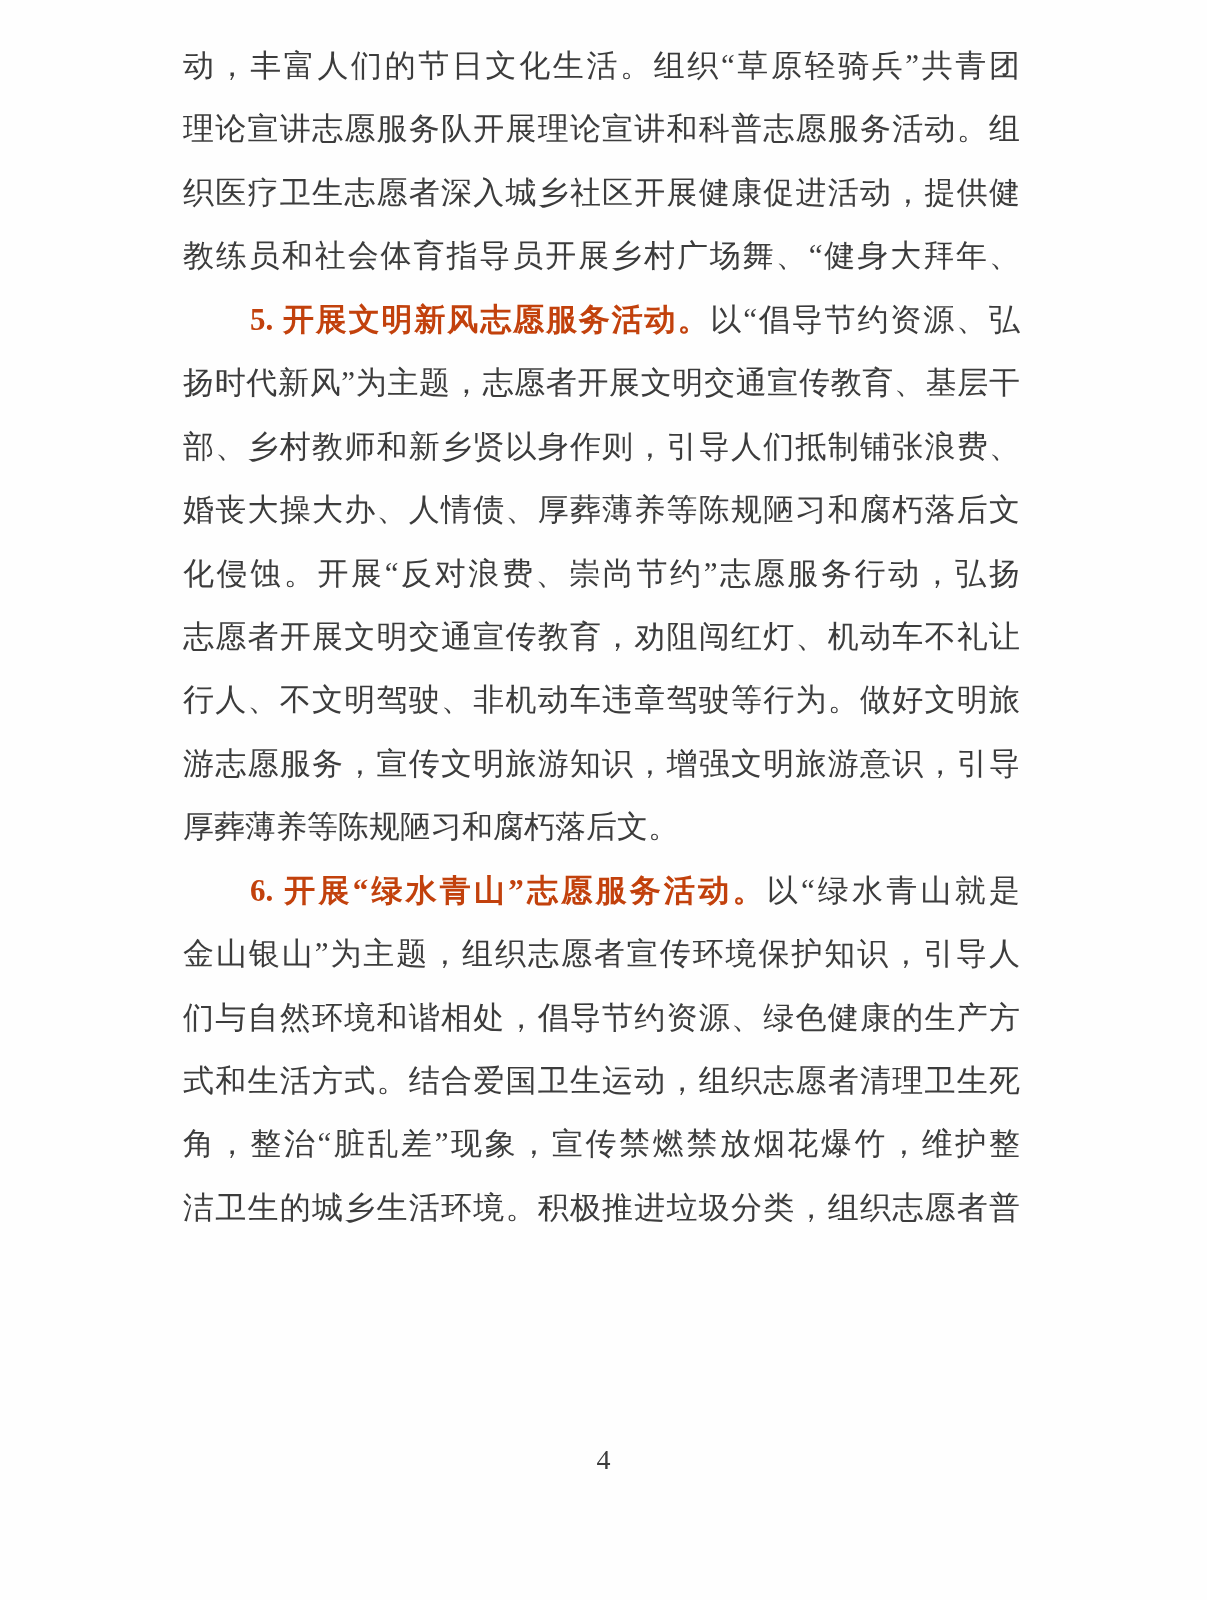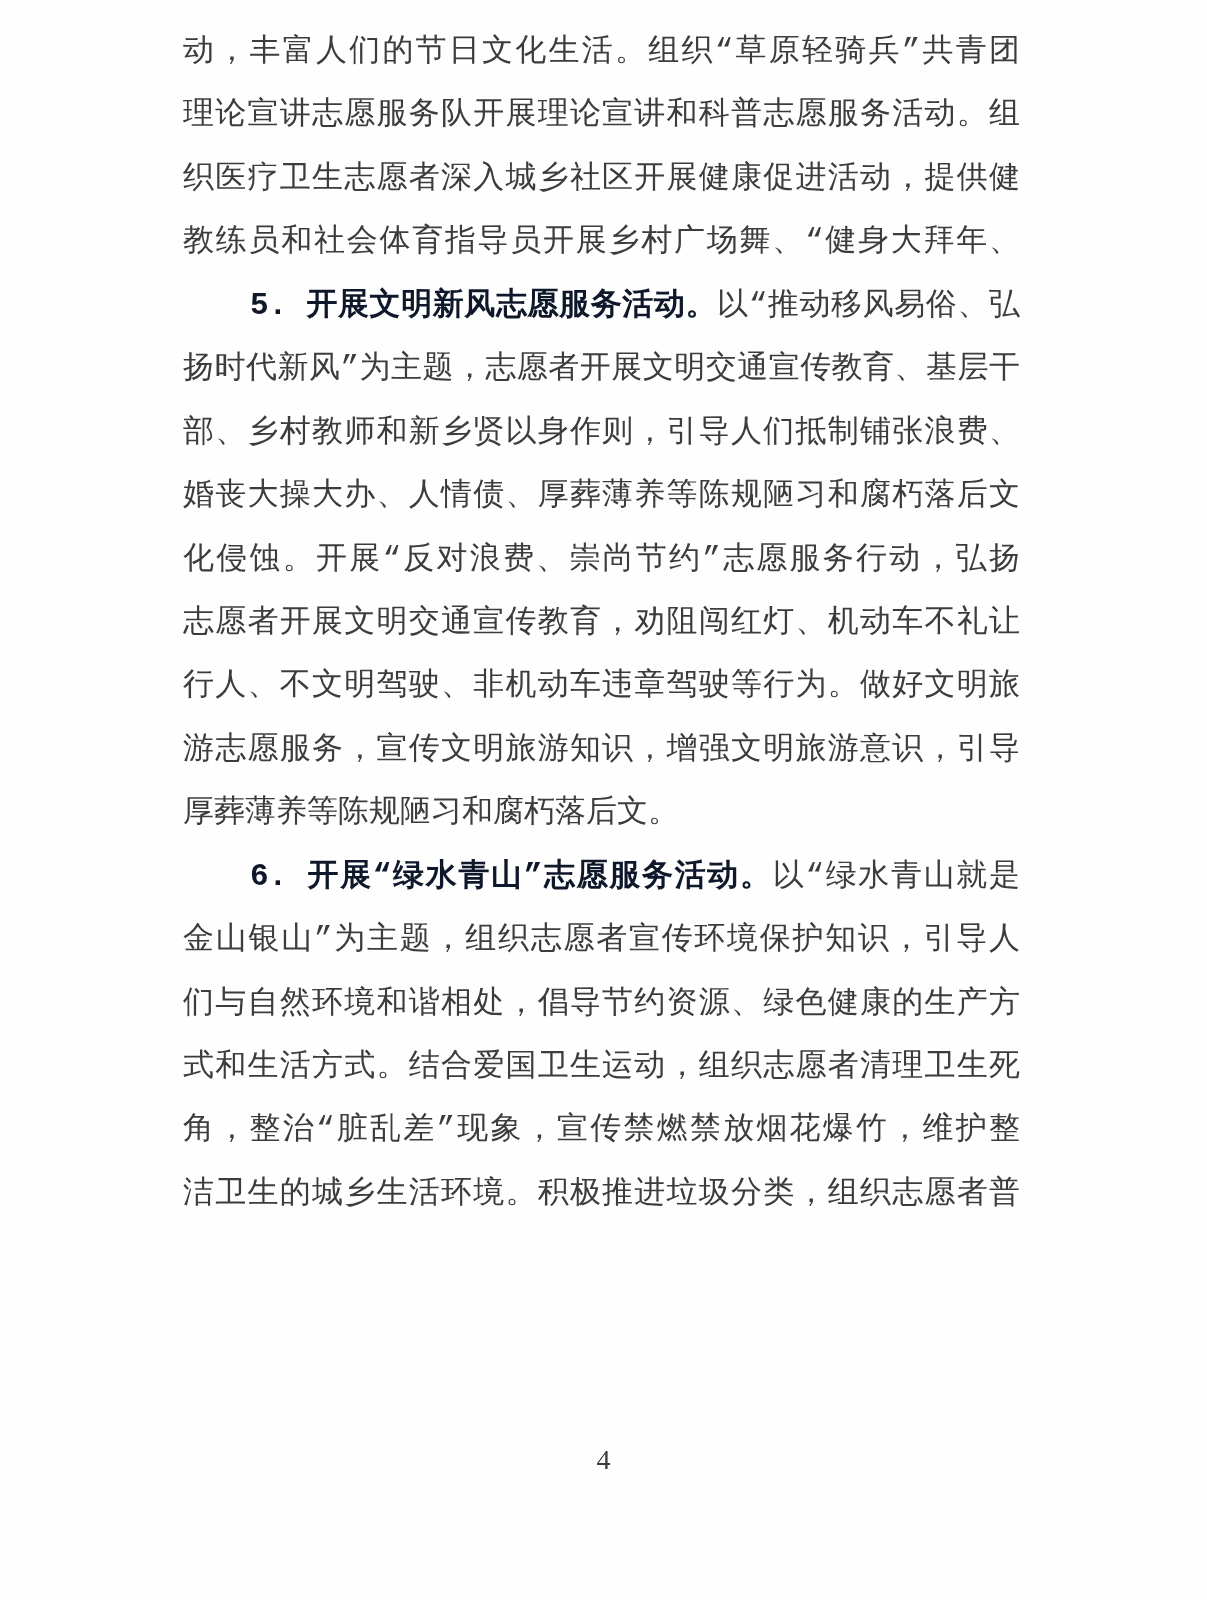--- a/index.html
+++ b/index.html
@@ -12,63 +12,62 @@
     width: 1207px;
     height: 1600px;
     background: #fefefe;
     overflow: hidden;
     font-family: "Liberation Serif", "DejaVu Serif", serif;
     color: #3c3c3c;
   }
   .doc-body {
     position: absolute;
     left: 183px;
-    top: 20px;
+    top: 34px;
     width: 837px;
-    font-family: Liberation Mono, monospace;
   }
   .line {
     height: 63.45px;
     line-height: 63.45px;
     font-size: 31px;
     text-align: justify;
     text-align-last: justify;
     text-justify: inter-character;
     white-space: nowrap;
     overflow: visible;
   }
   .line.no-justify {
     text-align-last: left;
   }
   .line.indent {
     text-indent: 67px;
   }
   .seg { font-weight: 400; }
-  .seg.bold { font-weight: 700; color: #0f172a; }
+  .seg.bold { font-weight: 700; color: #c2410c; }
   .page-number {
     position: absolute;
     top: 1438px;
     left: 0;
     width: 100%;
     text-align: center;
     font-size: 28px;
     line-height: 44px;
     color: #3c3c3c;
   }
 </style>
 </head>
 <body>
 
 <div class="page">
   <div class="doc-body">
       <div class="line"><span class="seg">动，丰富人们的节日文化生活。组织“草原轻骑兵”共青团</span></div>
       <div class="line"><span class="seg">理论宣讲志愿服务队开展理论宣讲和科普志愿服务活动。组</span></div>
       <div class="line"><span class="seg">织医疗卫生志愿者深入城乡社区开展健康促进活动，提供健</span></div>
       <div class="line"><span class="seg">教练员和社会体育指导员开展乡村广场舞、“健身大拜年、</span></div>
-      <div class="line indent"><span class="seg bold">5. 开展文明新风志愿服务活动。</span><span class="seg">以“推动移风易俗、弘</span></div>
+      <div class="line indent"><span class="seg bold">5. 开展文明新风志愿服务活动。</span><span class="seg">以“倡导节约资源、弘</span></div>
       <div class="line"><span class="seg">扬时代新风”为主题，志愿者开展文明交通宣传教育、基层干</span></div>
       <div class="line"><span class="seg">部、乡村教师和新乡贤以身作则，引导人们抵制铺张浪费、</span></div>
       <div class="line"><span class="seg">婚丧大操大办、人情债、厚葬薄养等陈规陋习和腐朽落后文</span></div>
       <div class="line"><span class="seg">化侵蚀。开展“反对浪费、崇尚节约”志愿服务行动，弘扬</span></div>
       <div class="line"><span class="seg">志愿者开展文明交通宣传教育，劝阻闯红灯、机动车不礼让</span></div>
       <div class="line"><span class="seg">行人、不文明驾驶、非机动车违章驾驶等行为。做好文明旅</span></div>
       <div class="line"><span class="seg">游志愿服务，宣传文明旅游知识，增强文明旅游意识，引导</span></div>
       <div class="line no-justify"><span class="seg">厚葬薄养等陈规陋习和腐朽落后文。</span></div>
       <div class="line indent"><span class="seg bold">6. 开展“绿水青山”志愿服务活动。</span><span class="seg">以“绿水青山就是</span></div>
       <div class="line"><span class="seg">金山银山”为主题，组织志愿者宣传环境保护知识，引导人</span></div>

